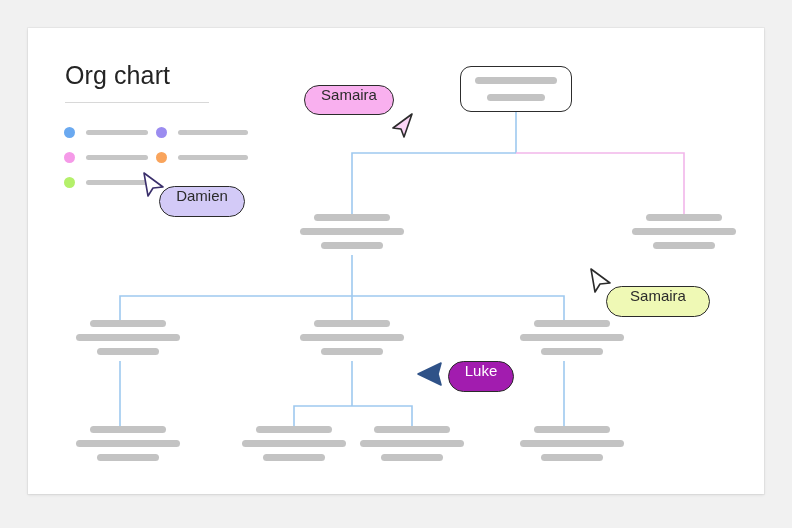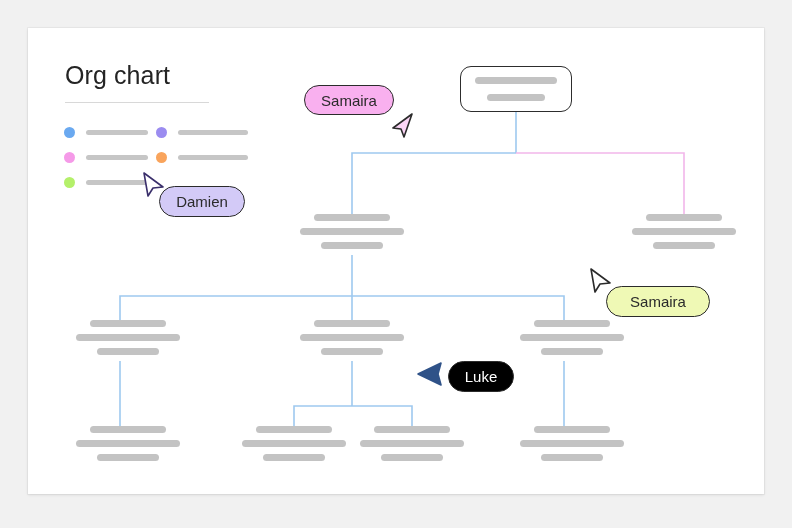--- a/index.html
+++ b/index.html
@@ -54,21 +54,21 @@
   .root-node .bar{height:7px;border-radius:4px;background:#c3c3c3;margin:0 auto 10px auto;}
   .root-node .bar:last-child{margin-bottom:0;}
 
   
   .cursor-tag{position:absolute;}
   .pill{
     position:absolute;
     border-radius:999px;
     border:1.4px solid #2b2b2b;
     box-sizing:border-box;
-    display:flex;align-items:center;justify-content:center;
+    display:flex;justify-content:center;
     font-size:15px;
     white-space:nowrap;
     padding:0 13px;
   }
   .arrow{position:absolute;}
 </style>
 </head>
 <body>
 
 <div id="canvas">
@@ -202,20 +202,20 @@
             <path d="M2,1 L6,24 L11,16 L21,15 Z" fill="#ffffff" stroke="#2b2b2b" stroke-width="1.6" stroke-linejoin="round"></path>
           </svg>
           <div class="pill" style="left: 578px; top: 258px; width: 104px; height: 31px; background: rgb(239, 249, 181); color: rgb(43, 43, 43);">
             <span>Samaira</span>
           </div>
         </div>
         <div class="cursor-tag">
           <svg class="arrow" width="26" height="27" viewBox="0 0 26 27" style="left: 389px; top: 334px;">
             <path d="M1,12 L24,1 L21,12 L24,23 Z" fill="#2f5288" stroke="#2f5288" stroke-width="1.6" stroke-linejoin="round"></path>
           </svg>
-          <div class="pill" style="left: 420px; top: 333px; width: 66px; height: 31px; background: #000000; color: rgb(255, 255, 255);">
+          <div class="pill" style="left: 420px; top: 333px; width: 66px; height: 31px; background: #a21caf; color: rgb(255, 255, 255);">
             <span>Luke</span>
           </div>
         </div>
       </div>
 
   </div>
 </div>
 
 </body></html>

